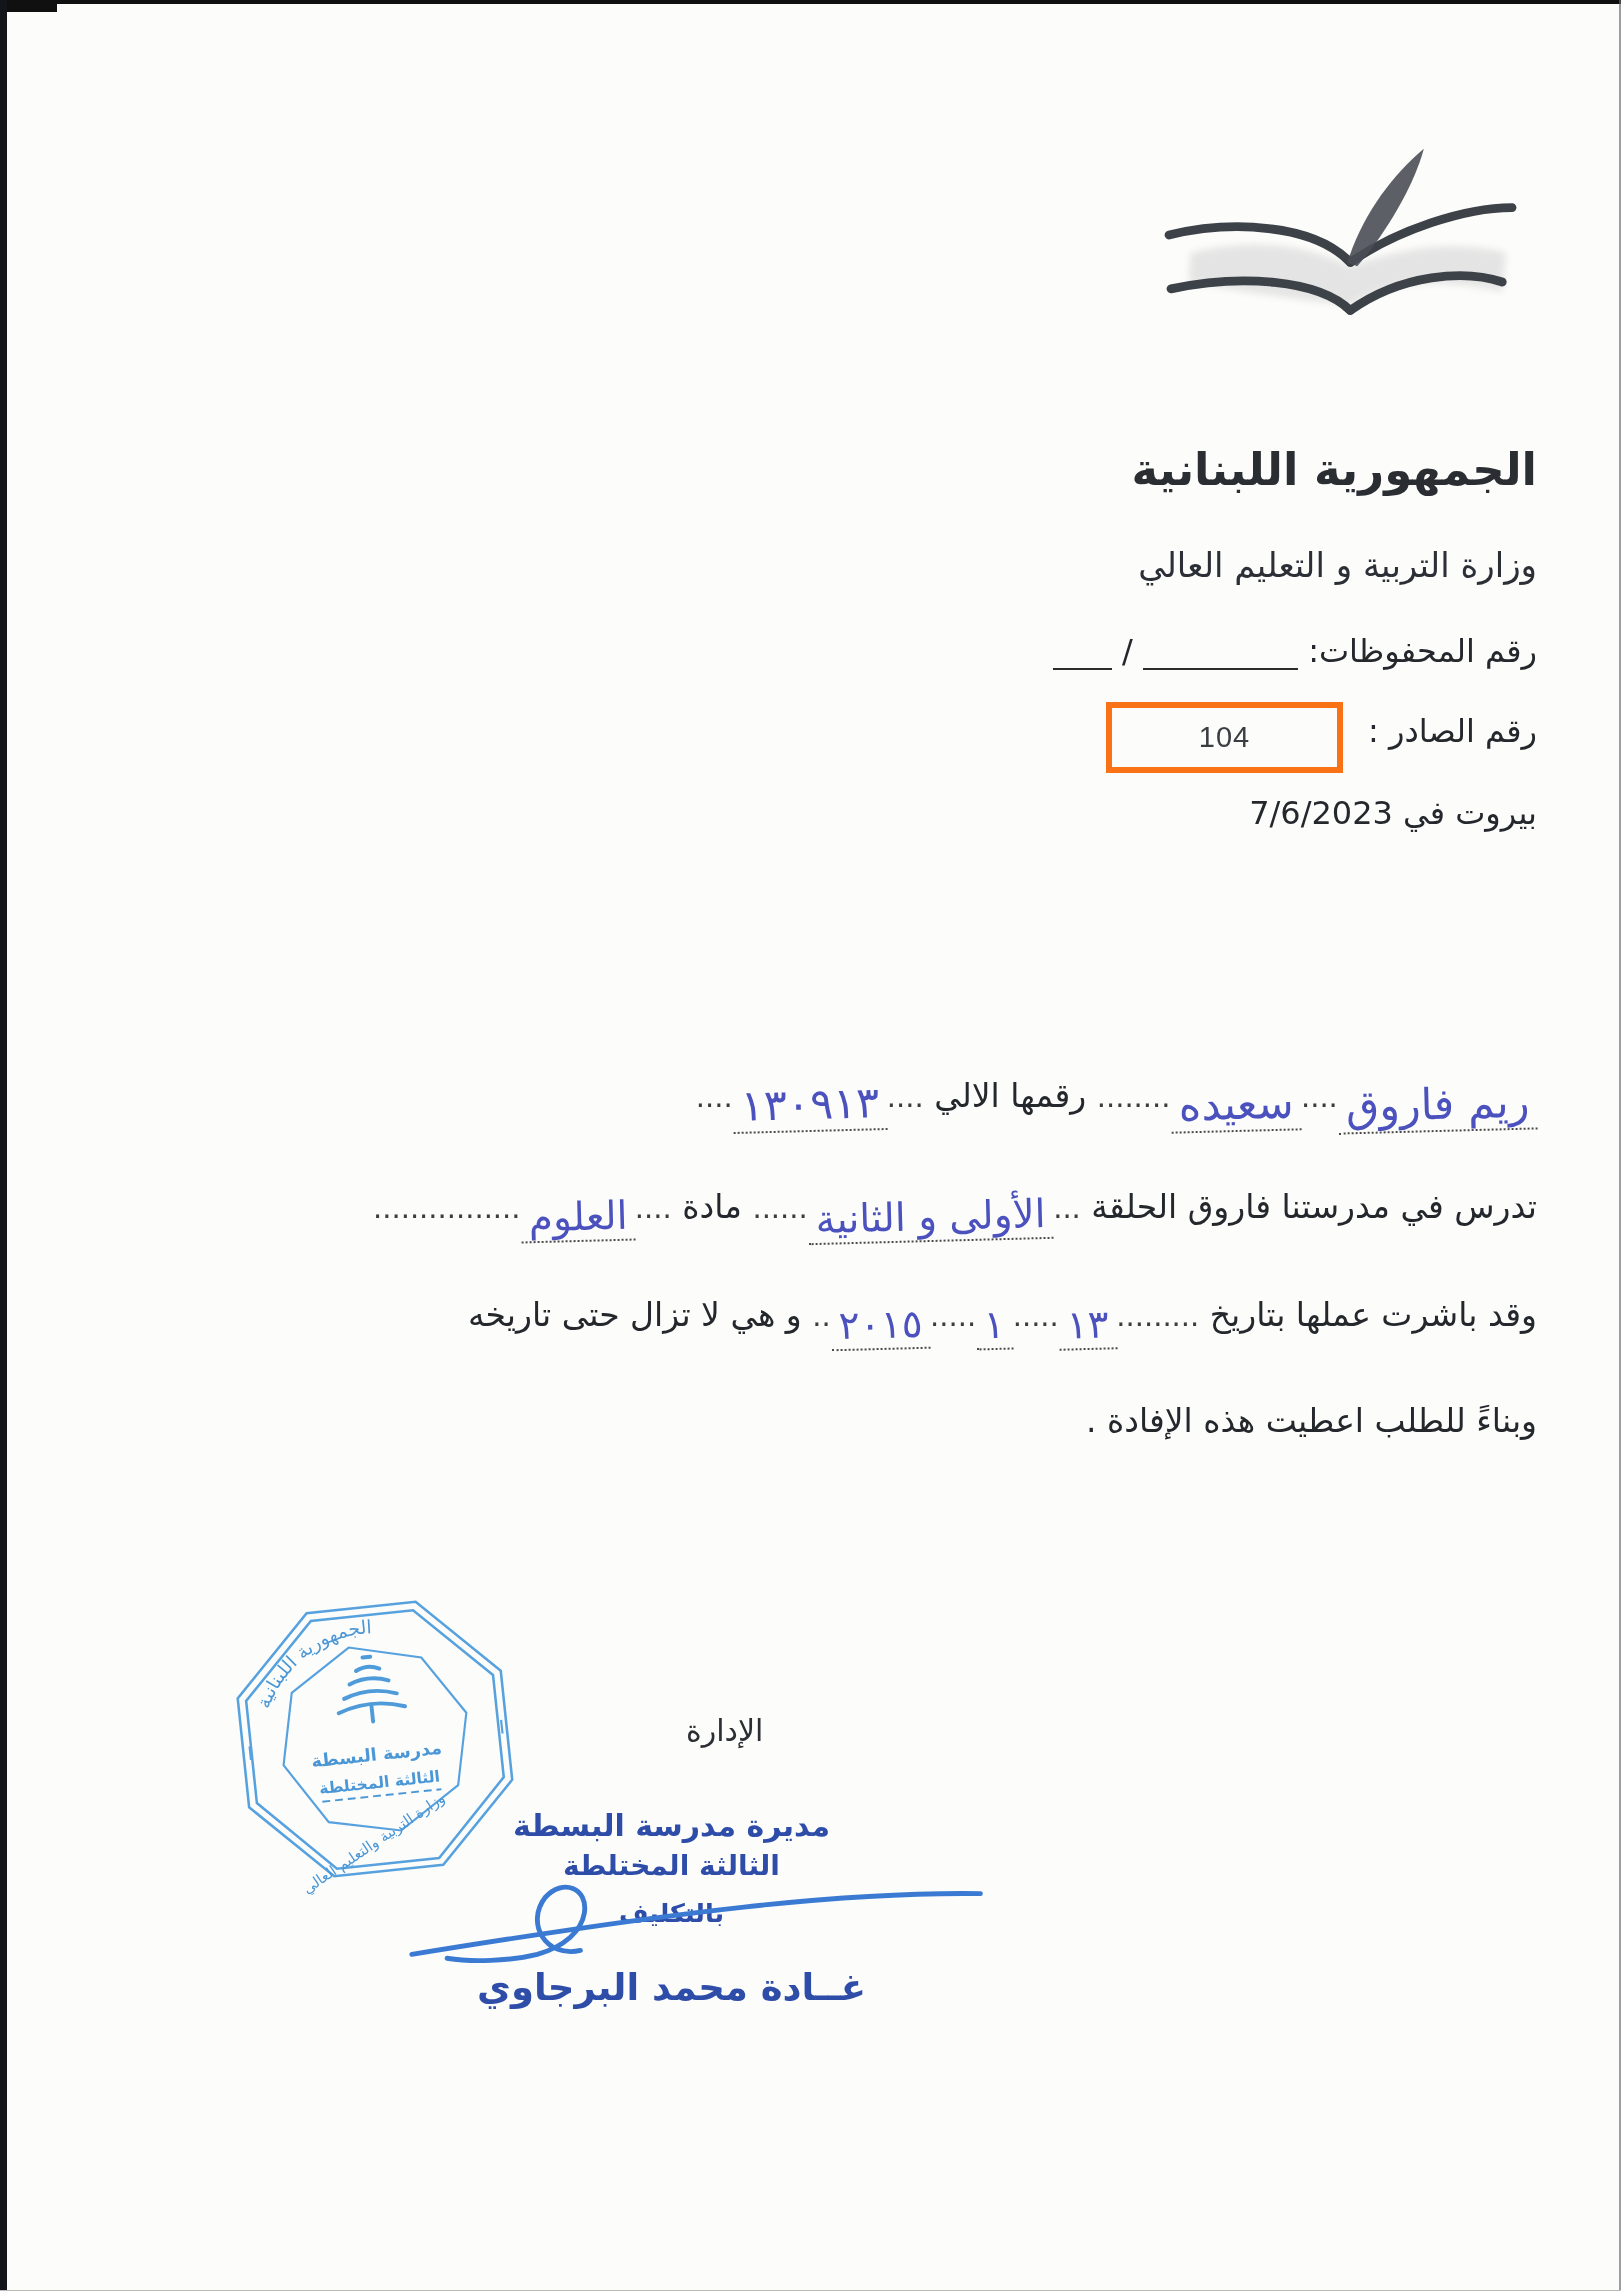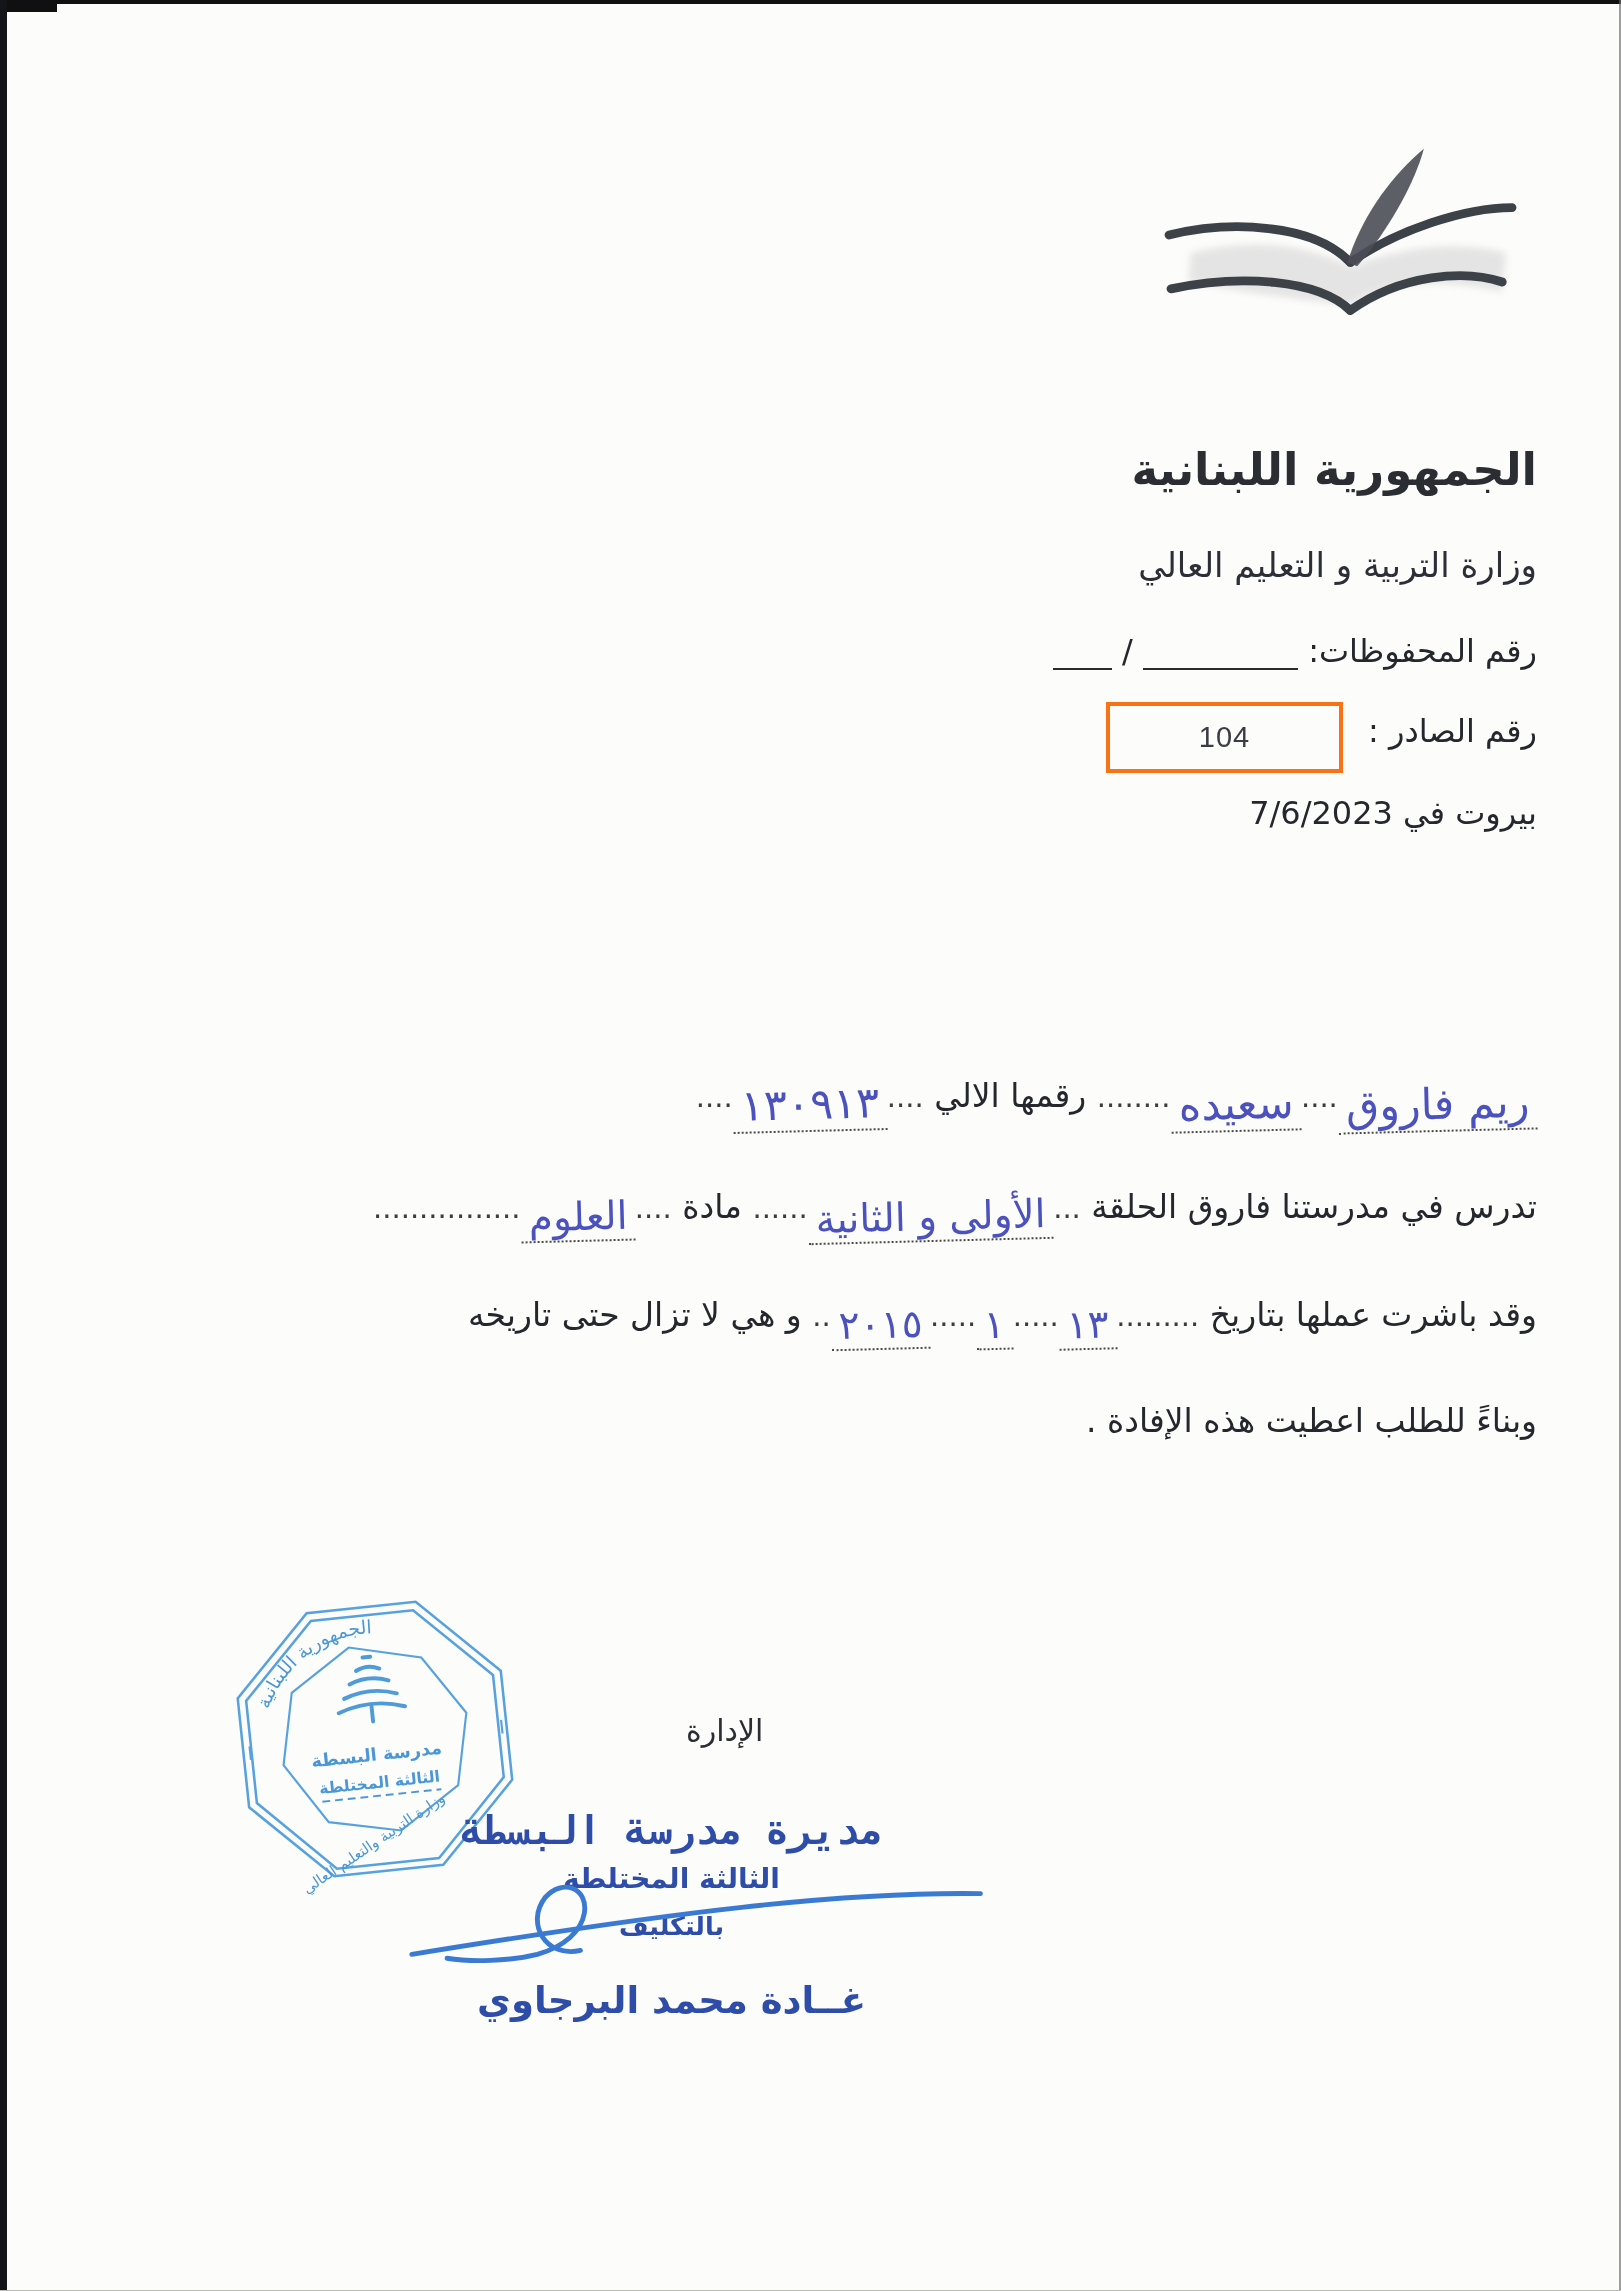--- a/index.html
+++ b/index.html
@@ -21,21 +21,21 @@
   .hdr{position:absolute;right:84px;direction:rtl;text-align:right;white-space:nowrap;}
   .hdr-republic{top:443px;font-size:45px;font-weight:600;color:#2a2e33;}
   .hdr-ministry{top:545px;font-size:34px;color:#2c3036;}
   .hdr-archives{top:632px;font-size:32px;}
   .blank{display:inline-block;border-bottom:2.9px solid #2c2c2c;height:35px;vertical-align:-7.8px;}
   .blank-long{width:155px;}
   .blank-short{width:59px;}
   .hdr-issue-label{top:712px;font-size:32px;}
   .issue-box{
     position:absolute;left:1106px;top:702px;width:237px;height:71px;
-    border:4px solid #f97316;box-sizing:border-box;
+    border:6px solid #f97316;box-sizing:border-box;
     display:flex;align-items:center;justify-content:center;
     font-size:29px;color:#3a3d42;letter-spacing:1px;
     font-family:"Liberation Sans","DejaVu Sans",sans-serif;
   }
   .hdr-citydate{top:794px;font-size:32px;}
 
   .bodyline{
     position:absolute;right:84px;left:137px;direction:rtl;text-align:right;
     font-size:33px;color:#24282c;line-height:69px;white-space:nowrap;
   }
@@ -55,21 +55,21 @@
   .l4 .seg-hw{font-size:39px;}
 
   .admin-title{position:absolute;left:686px;top:1713px;font-size:30px;direction:rtl;color:#2b2f34;z-index:4;}
 
   .stamp{position:absolute;left:218px;top:1590px;transform:rotate(-6deg);z-index:1;}
 
   .sigblock{
     position:absolute;left:412px;top:1808px;width:519px;text-align:center;direction:rtl;
     color:#2e4da8;font-weight:bold;z-index:3;
   }
-  .sig-l1{font-size:39px;letter-spacing:1px;font-family:Liberation Mono, monospace;}
+  .sig-l1{font-size:30px;letter-spacing:1px;}
   .sig-l2{font-size:28px;margin-top:5.9px;letter-spacing:1px;}
   .sig-l3{font-size:25.5px;margin-top:16px;letter-spacing:1px;}
   .sig-name{font-size:37px;margin-top:38px;letter-spacing:2px;}
   .sigswoosh{position:absolute;left:353px;top:1864px;z-index:5;}
 </style>
 </head>
 <body>
 
 <div class="page">
 

